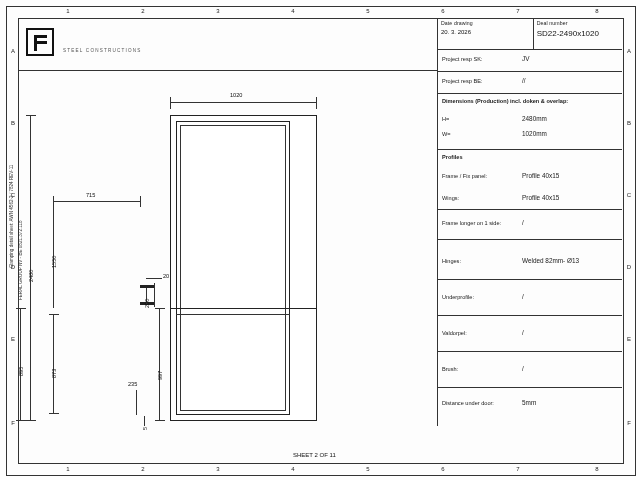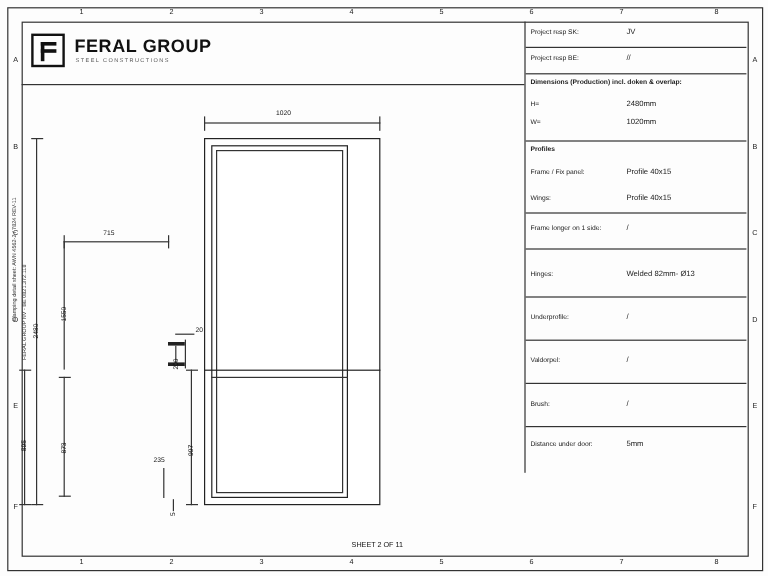--- a/index.html
+++ b/index.html
@@ -101,28 +101,37 @@
     <div class="tickv" style="left:624px;top:48px;">A</div>
     <div class="tickv" style="left:624px;top:120px;">B</div>
     <div class="tickv" style="left:624px;top:192px;">C</div>
     <div class="tickv" style="left:624px;top:264px;">D</div>
     <div class="tickv" style="left:624px;top:336px;">E</div>
     <div class="tickv" style="left:624px;top:420px;">F</div>
   </div>
 
   <div class="logo">
     <div class="logo-mark"></div>
-    <div class="logo-name">FERAL GROUP</div>
     <div class="logo-sub">STEEL CONSTRUCTIONS</div>
   </div>
 
   <div style="position:absolute;left:18px;top:70px;width:419px;height:0;border-top:1px solid #333;"></div>
 
   <div class="tb">
 
+    <div class="tb-row" style="height:32px;">
+      <div class="tb-cellL">
+        <div class="lbl">Date drawing</div>
+        <div class="val-sm">20. 3. 2026</div>
+      </div>
+      <div class="tb-cellR">
+        <div class="lbl">Deal number</div>
+        <div class="val">SD22-2490x1020</div>
+      </div>
+    </div>
 
     <div class="tb-simple">
       <div class="k">Project  resp SK:</div>
       <div class="v">JV</div>
     </div>
 
     <div class="tb-simple">
       <div class="k">Project  resp BE:</div>
       <div class="v">//</div>
     </div>

